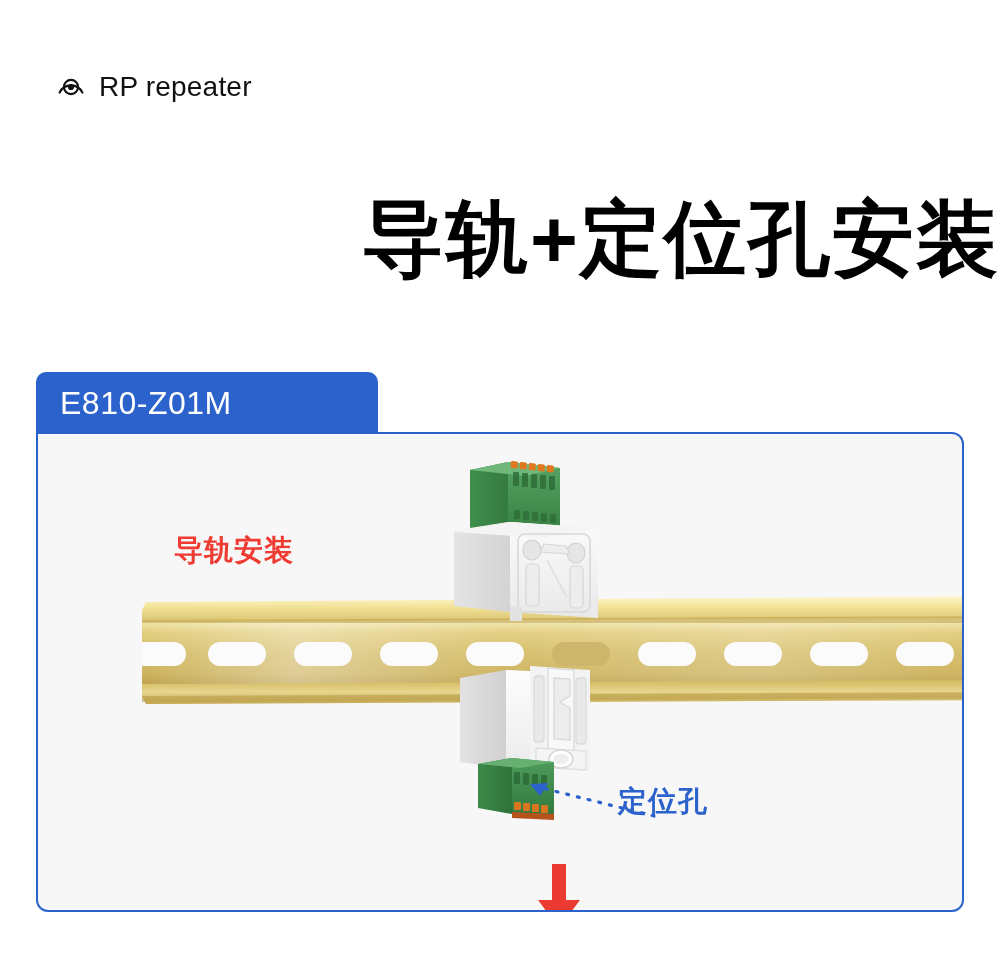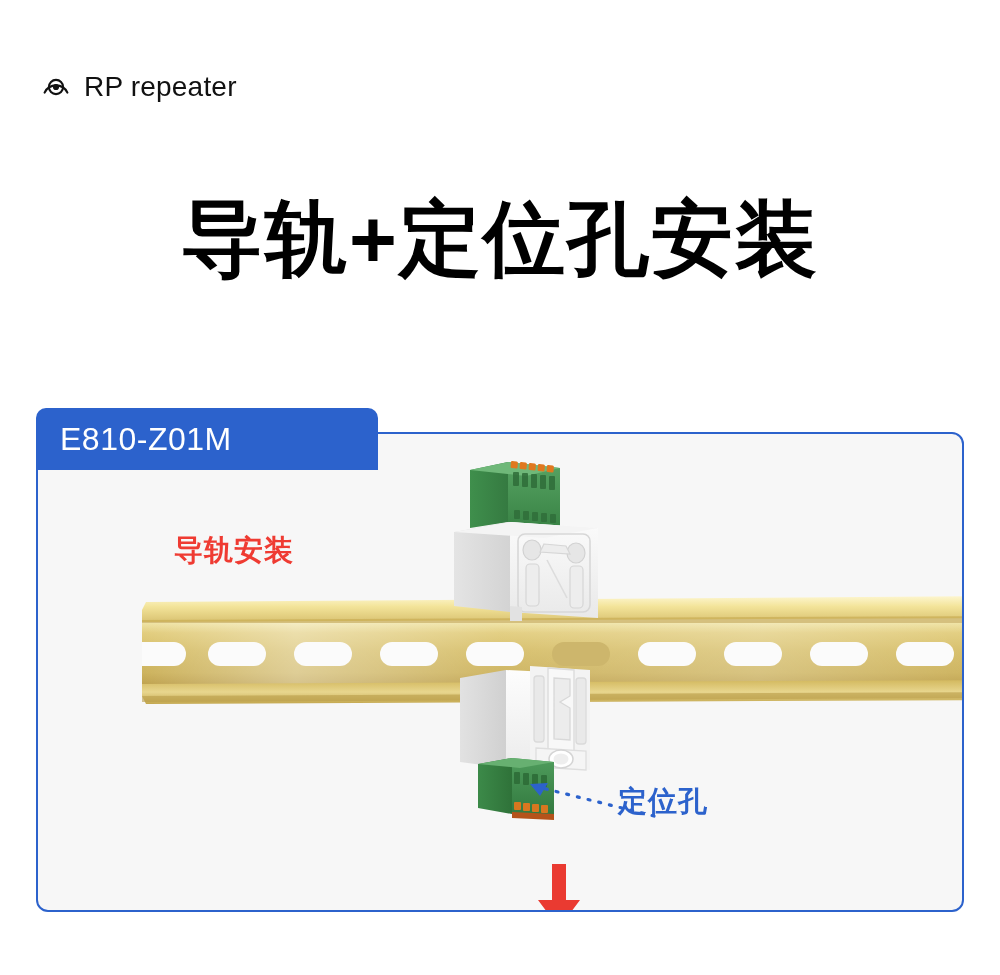--- a/index.html
+++ b/index.html
@@ -11,21 +11,21 @@
     height: 975px;
     background: #ffffff;
     font-family: "Liberation Sans", sans-serif;
     overflow: hidden;
     position: relative;
   }
 
   
   .brand {
     position: absolute;
-    left: 39px;
+    left: 54px;
     top: 70px;
     display: flex;
     align-items: center;
     gap: 11px;
   }
   .brand-icon {
     width: 34px;
     height: 34px;
     display: block;
   }
@@ -36,21 +36,21 @@
     line-height: 1;
     font-weight: 400;
   }
 
   
   .headline {
     position: absolute;
     left: 0;
     top: 196px;
     width: 1000px;
-    text-align: center;
+    text-align: right;
     font-size: 82px;
     font-weight: bold;
     color: #000000;
     letter-spacing: 2px;
     line-height: 1.05;
     white-space: nowrap;
   }
 
   
   .card-wrap {
@@ -66,21 +66,20 @@
     top: 0;
     width: 342px;
     height: 62px;
     background: #2c62cc;
     border-radius: 10px 10px 0 0;
     box-sizing: border-box;
     display: flex;
     align-items: center;
     padding-left: 24px;
     z-index: 3;
-    margin-top: 36px;
   }
   .card-tab-label {
     color: #ffffff;
     font-size: 32px;
     letter-spacing: 0.5px;
     line-height: 1;
   }
   .card-body {
     position: absolute;
     left: 0;

